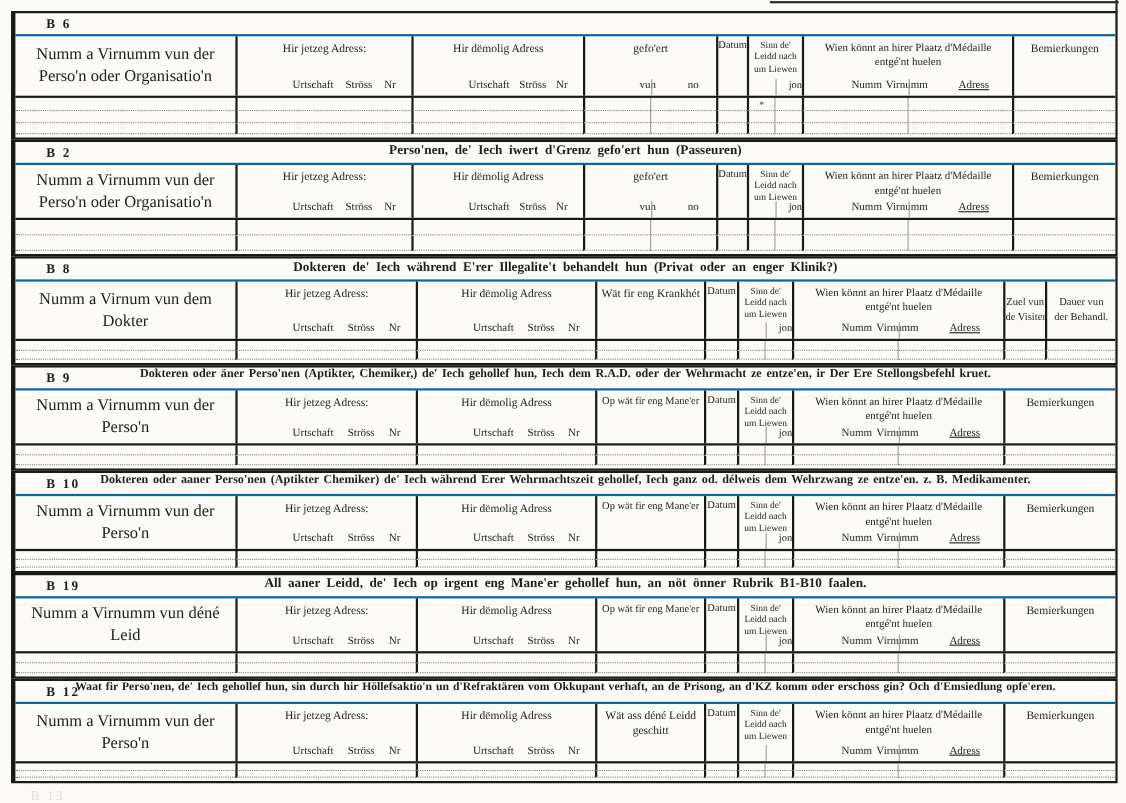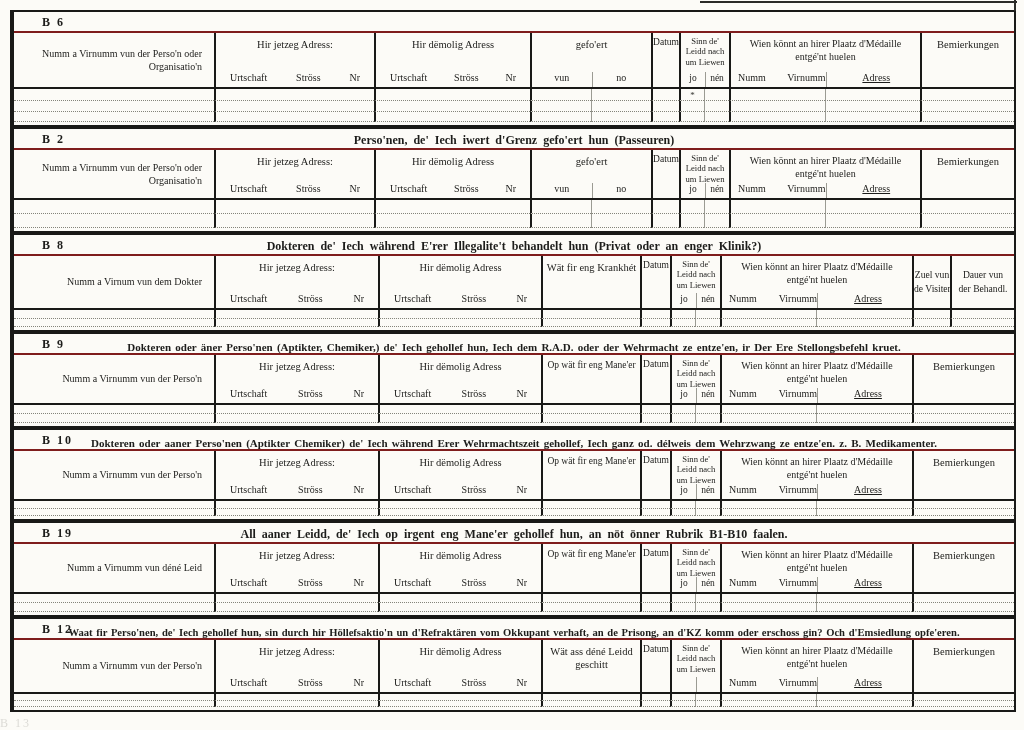--- a/index.html
+++ b/index.html
@@ -20,22 +20,22 @@
     box-sizing:border-box;
     border:2px solid #191917;
     border-left-width:4px;
     display:flex;flex-direction:column;
     background:transparent;
   }
   .section.first{margin-top:10px;}
   .title-bar{
     position:relative;
     flex:0 0 auto;
-    border-bottom:2px solid #7f1d1d;
-    display:flex;align-items:flex-end;justify-content:center;
+    border-bottom:2px solid #0369a1;
+    display:flex;align-items:flex-start;justify-content:center;
   }
   .sec-id{
     position:absolute;left:28px;top:50%;transform:translateY(-50%);
     font-weight:bold;font-size:12px;letter-spacing:2px;white-space:nowrap;
   }
   .sec-title{
     font-weight:bold;font-size:12px;word-spacing:3px;white-space:nowrap;
   }
   .sec-title.long{font-size:11px;word-spacing:1.5px;}
   .sec-title.xlong{font-size:10.6px;word-spacing:1px;}
@@ -50,26 +50,26 @@
   }
   .bL{border-left:2px solid #191917;}
   .tL{border-left:1px solid #9b9b93;}
   .hlabel{
     text-align:center;font-size:10.5px;line-height:1.25;
     margin-top:5px;white-space:nowrap;
   }
   .hlabel.tight{margin-top:0;}
   .hlabel.small{font-size:9.5px;}
   .name-label{
-    margin:auto 0;text-align:right;font-size:10px;
+    margin:auto 0;text-align:center;font-size:15px;
     line-height:1.35;padding:0 12px;
   }
   .subrow{
     margin-top:auto;margin-bottom:4px;
-    display:flex;font-size:10px;white-space:nowrap;
+    display:flex;font-size:10px;white-space:nowrap;margin-left:36px;
   }
   .subrow.addr{justify-content:space-between;padding:0 14px;}
   .half{flex:1 1 0;text-align:center;}
   .mhalf1{flex:1 1 0;display:flex;justify-content:space-between;padding:0 7px;}
   .mhalf2{flex:1 1 0;text-align:center;text-decoration:underline;}
   .divider-b{
     position:absolute;left:50%;bottom:0;width:1px;height:15px;background:#9b9b93;
   }
   .alive-lines{
     font-size:8.6px;text-align:center;line-height:1.2;margin-top:3px;white-space:nowrap;
@@ -90,21 +90,21 @@
   .dcell .mark{display:block;padding-top:1px;font-size:9px;color:#33332f;}
   
   #top-partial{
     position:absolute;left:700px;top:1px;width:317px;height:0;
     border-top:2px solid #2b2b28;
   }
   #top-tick{
     position:absolute;left:1014px;top:0;width:2px;height:11px;background:#2b2b28;
   }
   #ghost-b13{
-    position:absolute;left:0;top:716px;
+    position:absolute;left:28px;top:716px;
     font-weight:normal;font-size:12px;letter-spacing:2px;
     color:rgba(70,70,62,0.18);
   }
 </style>
 </head>
 <body>
 
 <div id="page">
   <div id="top-partial"></div>
   <div id="top-tick"></div>

